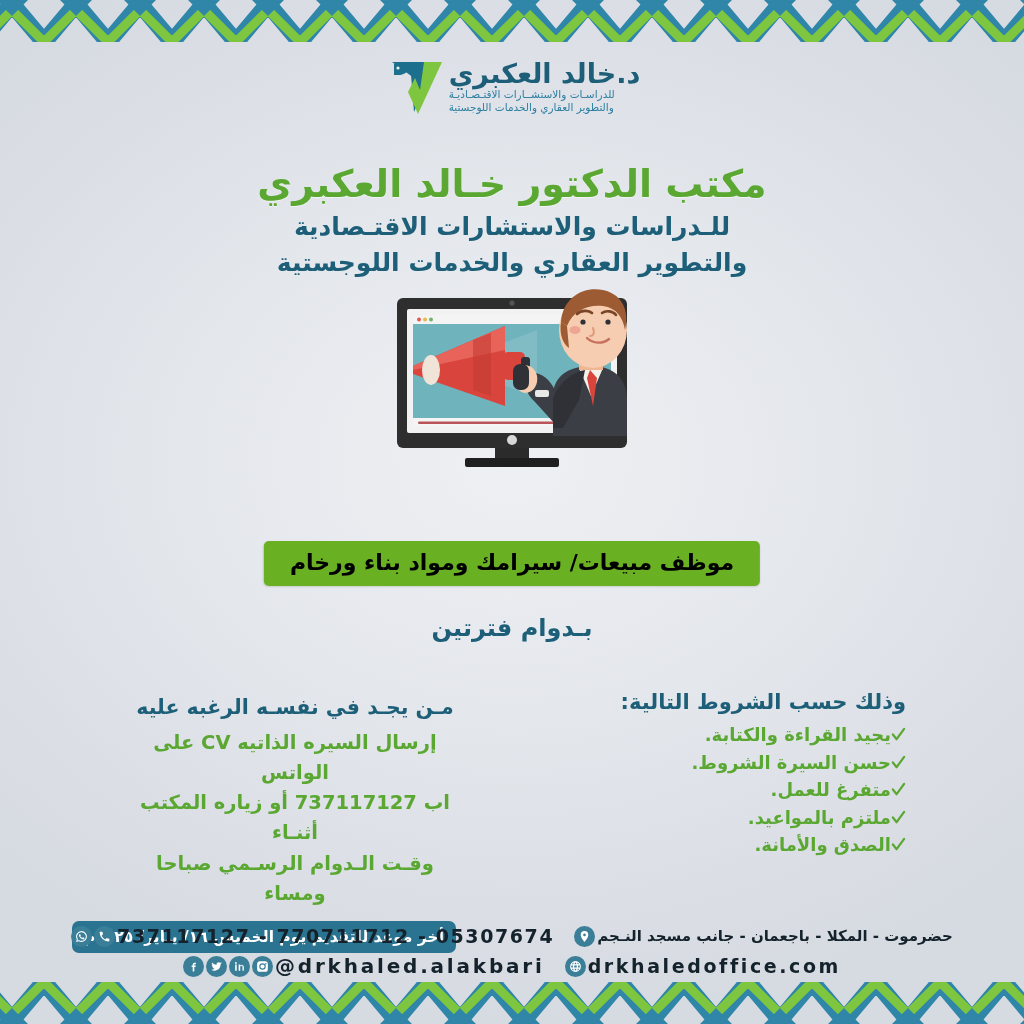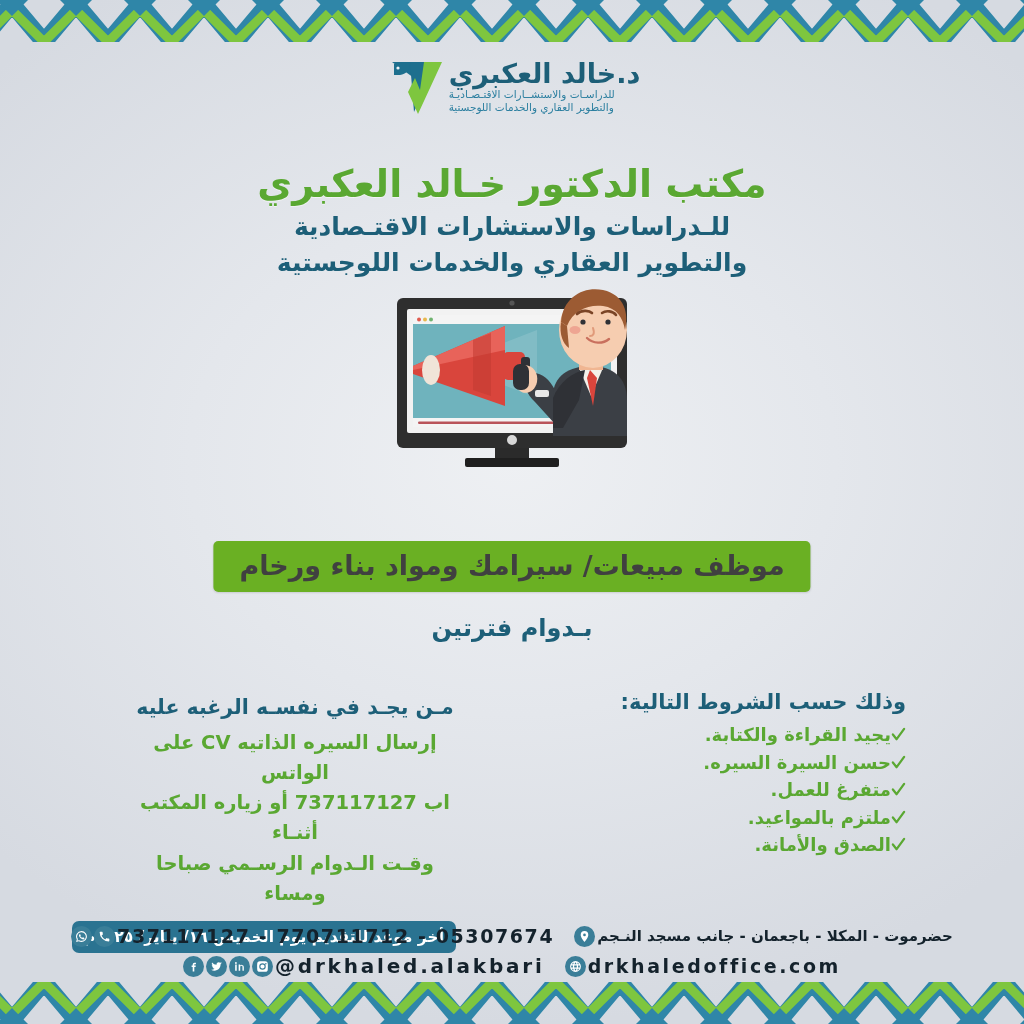--- a/index.html
+++ b/index.html
@@ -67,21 +67,21 @@
   }
   .job-banner {
     position:absolute; top:541px; left:50%; transform:translateX(-50%);
     background:#6ab023;
     border-radius:5px;
     padding:9px 26px 11px;
     min-width:466px; text-align:center;
     box-shadow:0 1px 2px rgba(0,0,0,.12);
   }
   .job-banner-text {
-    font-size:27px; font-weight:bold; color:#404040;
+    font-size:22px; font-weight:bold; color:#000000;
     letter-spacing:0px; white-space:nowrap;
   }
   .shift {
     position:absolute; top:614px; left:0; right:0; text-align:center;
     font-size:24px; font-weight:bold; color:#1d5f78;
     letter-spacing:1px;
   }
 
   
   .col-right {
@@ -257,21 +257,21 @@
     <div class="cond-item">
       <svg class="check" viewBox="0 0 16 16">
           <path d="M2 8 L6 13 L14 2" stroke="#5aa832" stroke-width="2.4" fill="none" stroke-linecap="round" stroke-linejoin="round"></path>
         </svg>
       <span>يجيد القراءة والكتابة.</span>
     </div>
     <div class="cond-item">
       <svg class="check" viewBox="0 0 16 16">
           <path d="M2 8 L6 13 L14 2" stroke="#5aa832" stroke-width="2.4" fill="none" stroke-linecap="round" stroke-linejoin="round"></path>
         </svg>
-      <span>حسن السيرة السيره.</span>
+      <span>حسن السيرة الشروط.</span>
     </div>
     <div class="cond-item">
       <svg class="check" viewBox="0 0 16 16">
           <path d="M2 8 L6 13 L14 2" stroke="#5aa832" stroke-width="2.4" fill="none" stroke-linecap="round" stroke-linejoin="round"></path>
         </svg>
       <span>متفرغ للعمل.</span>
     </div>
     <div class="cond-item">
       <svg class="check" viewBox="0 0 16 16">
           <path d="M2 8 L6 13 L14 2" stroke="#5aa832" stroke-width="2.4" fill="none" stroke-linecap="round" stroke-linejoin="round"></path>

